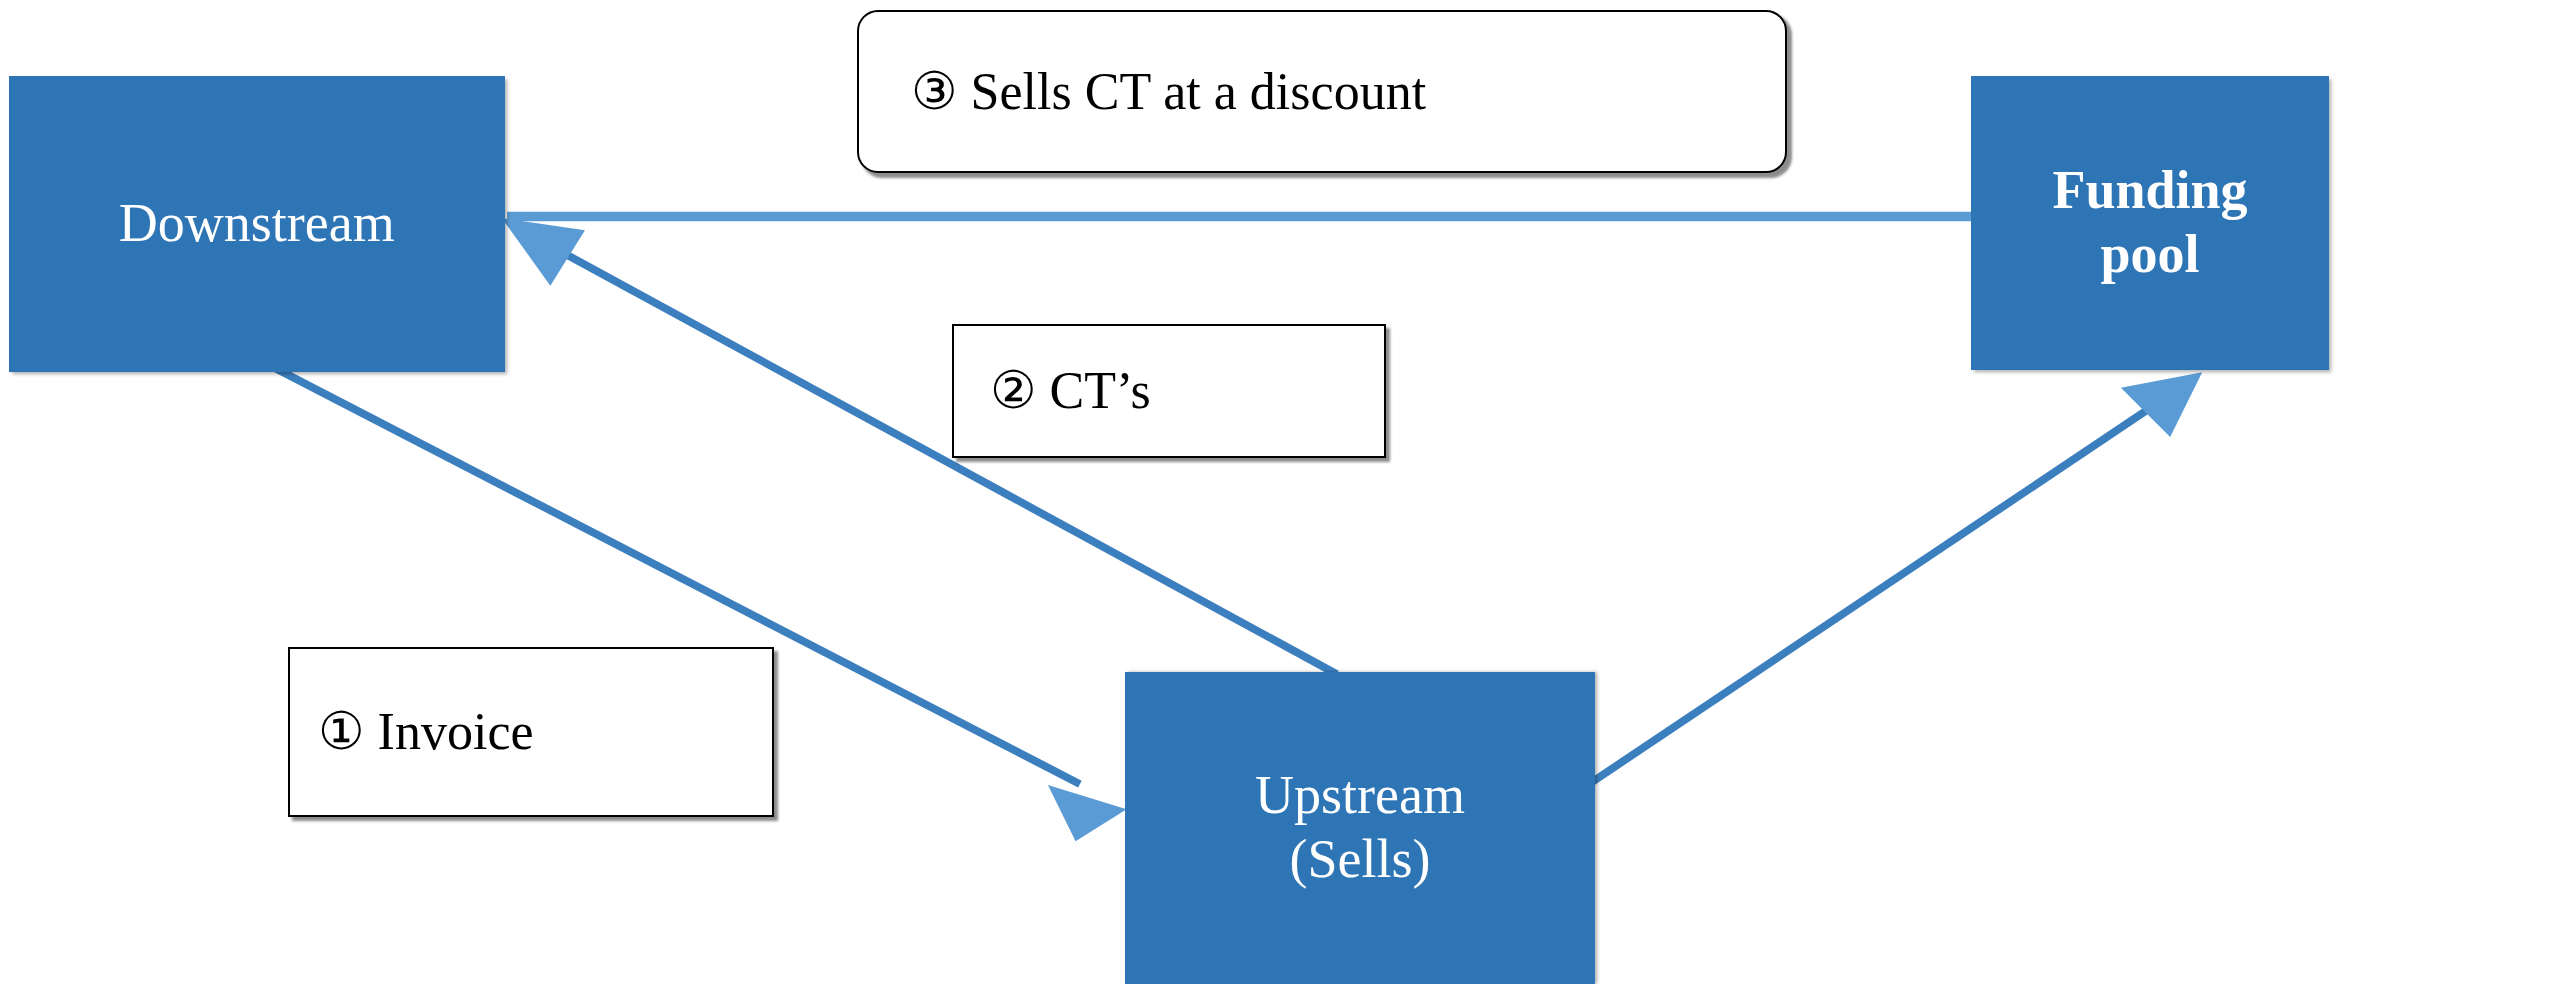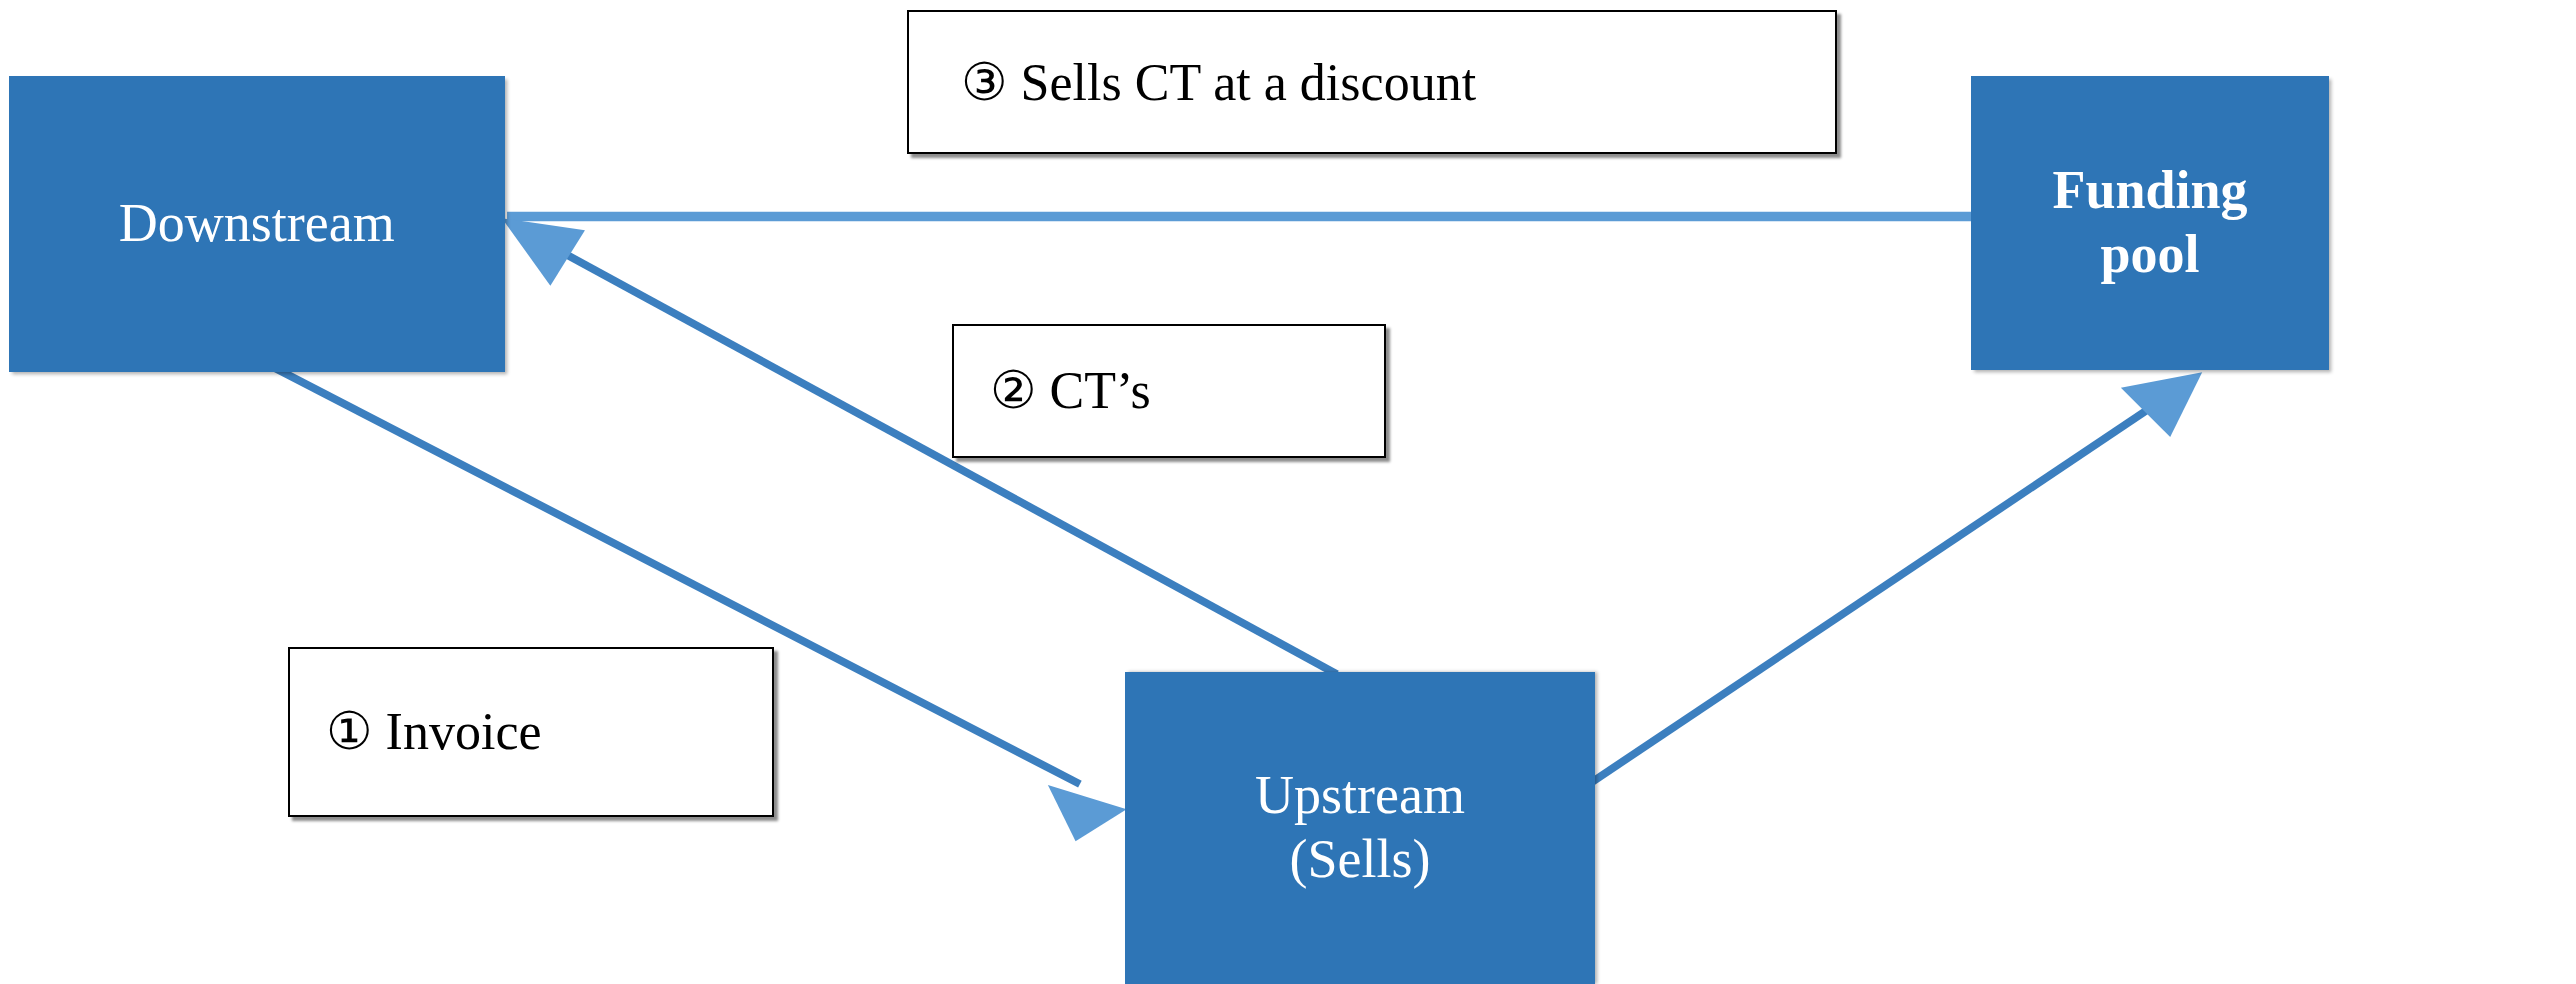--- a/index.html
+++ b/index.html
@@ -52,23 +52,23 @@
     box-sizing: border-box;
   }
   .callout .txt { white-space: nowrap; }
 
   
   #node-downstream  { left: 8.7px;   top: 76px;  width: 496px; height: 296px; font-family: Liberation Serif, serif; }
   #node-funding     { left: 1971px; top: 76px;  width: 358px; height: 294px; font-weight: bold; }
   #node-upstream    { left: 1125px; top: 672px; width: 470px; height: 312px;
                       box-shadow: 2.6px 0 3.5px rgba(0,0,0,0.30); }
 
-  #callout-3 { left: 907px;  top: 10.4px;  width: 930px; height: 144px; padding-left: 52px; }
+  #callout-3 { left: 857px;  top: 10.4px;  width: 930px; height: 163px; padding-left: 52px; border-radius: 21px; }
   #callout-2 { left: 952px; top: 324px; width: 434px;  height: 134px; padding-left: 36px; }
-  #callout-1 { left: 288px;  top: 647px; width: 486px;  height: 170px; padding-left: 36px; }
+  #callout-1 { left: 288px;  top: 647px; width: 486px;  height: 170px; padding-left: 28px; }
   #callout-4 { left: 1655px; top: 684px; width: 743px;  height: 169px; padding-left: 33px; }
 </style>
 </head>
 <body>
 
 <div id="canvas">
 
   <svg id="edges" viewBox="0 0 2977 1138" xmlns="http://www.w3.org/2000/svg">
 
     <g>

